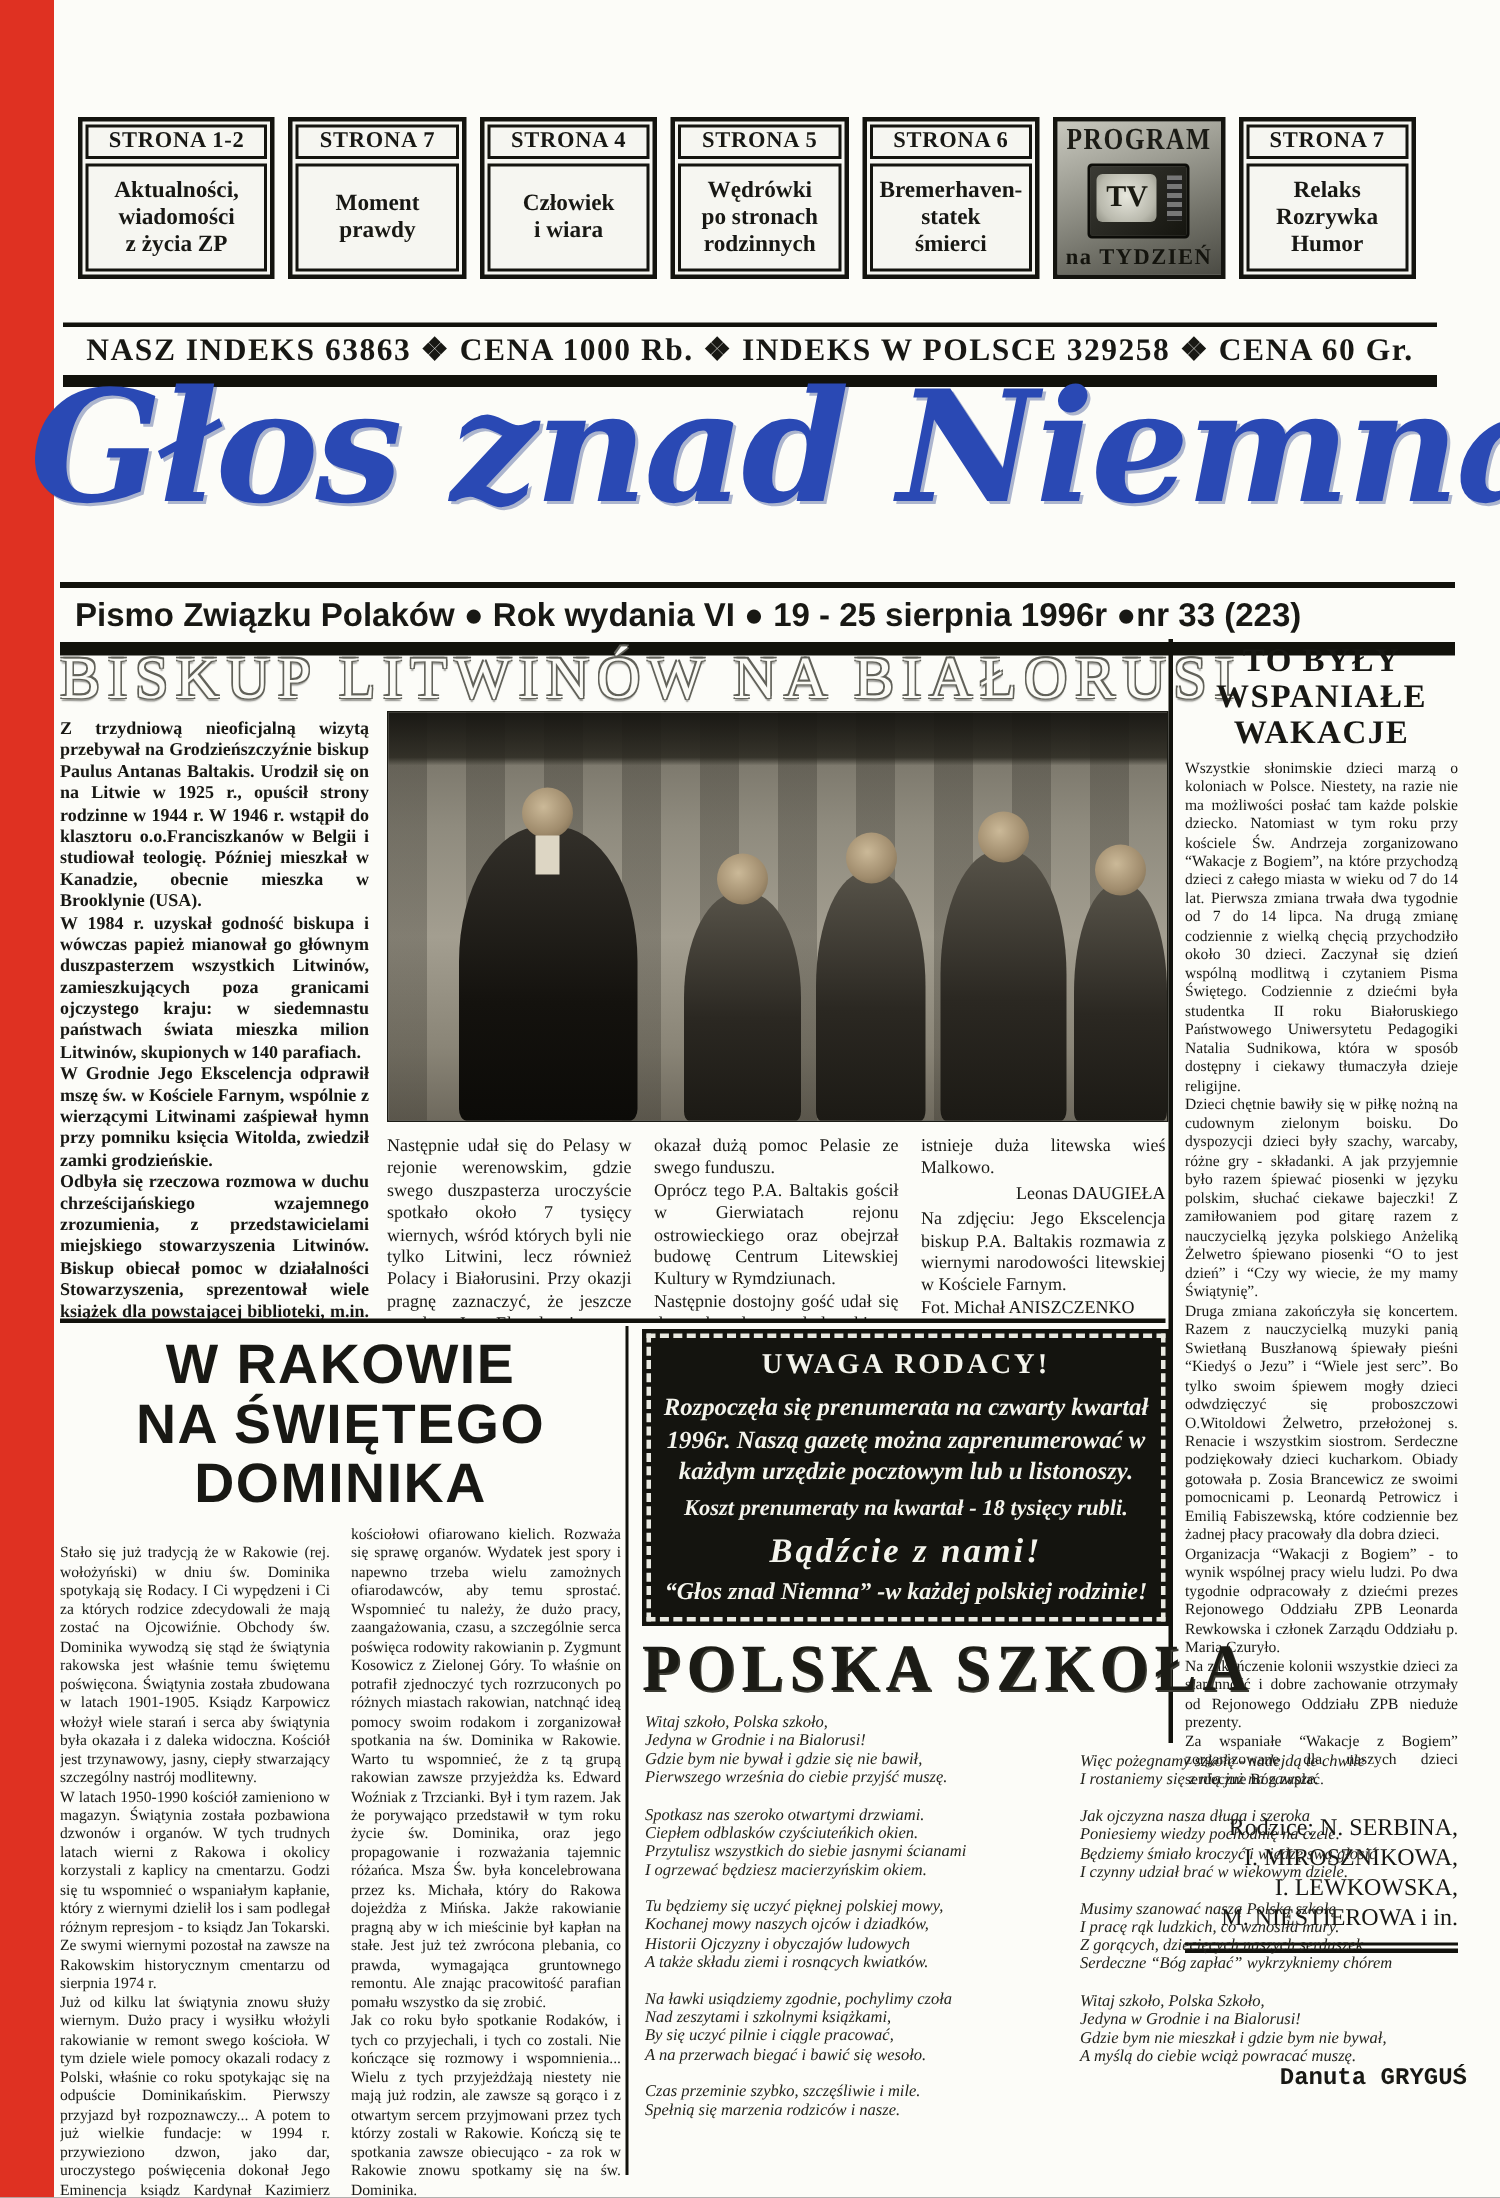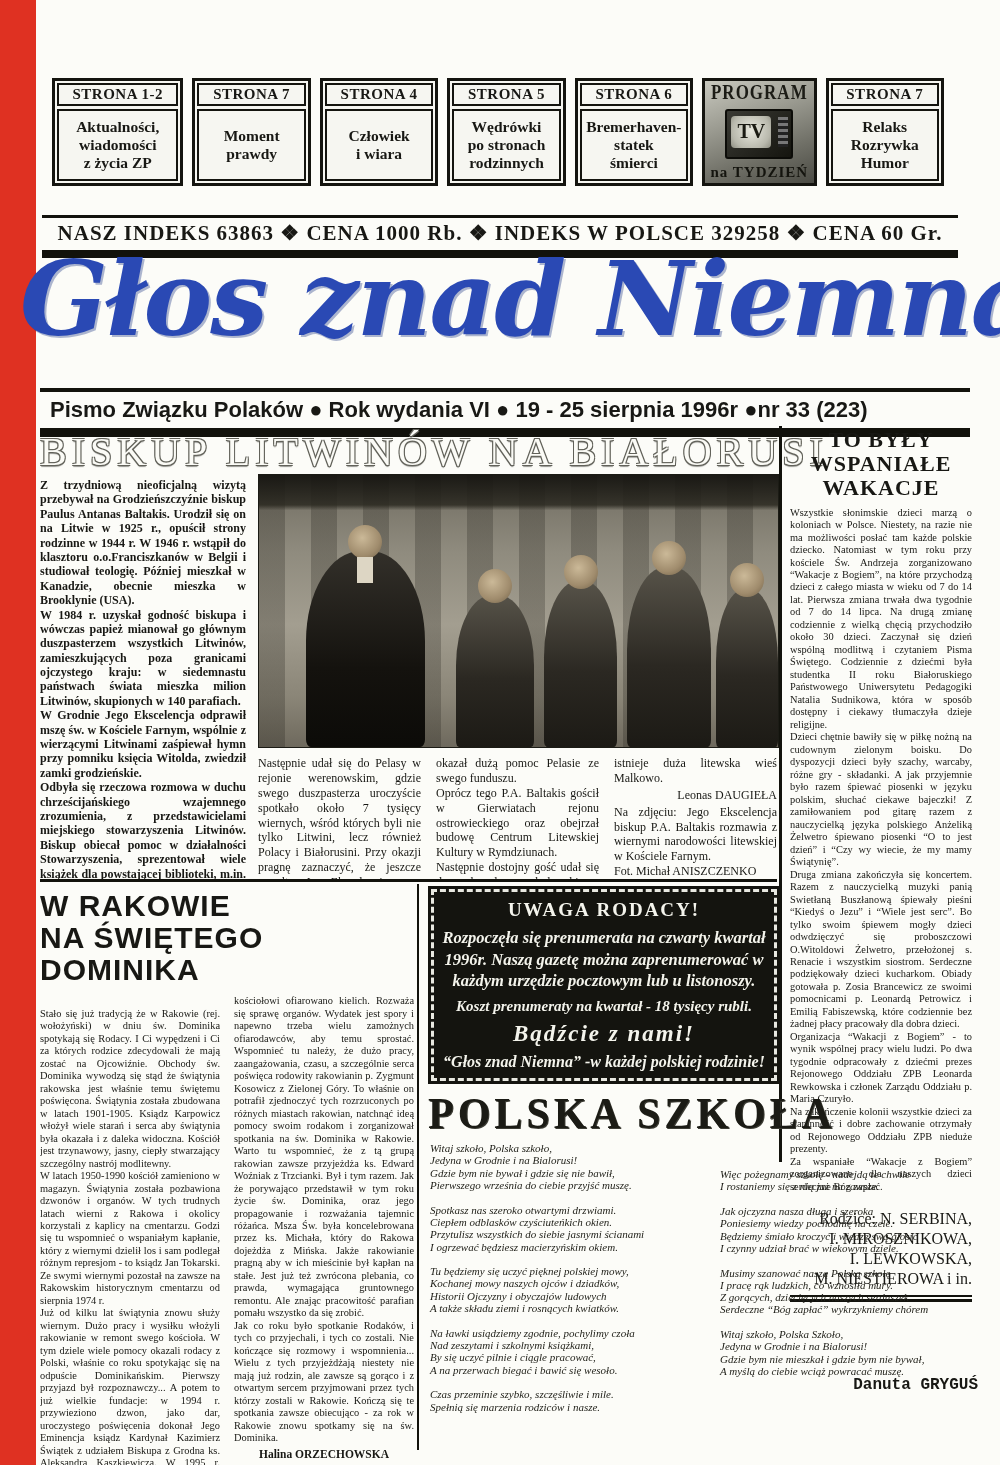--- a/index.html
+++ b/index.html
@@ -107,21 +107,21 @@
   .sidebar-sign { margin-top:16px; font-weight:normal; font-size:16px; line-height:1.25;
     text-align:right; white-space:pre-line; }
   .sidebar-rule { margin-top:6px; border-top:2px solid #12120c;
     border-bottom:3px solid #12120c; height:2px; }
 
   
   .hrule-main { position:absolute; left:40px; top:879px; width:737px; height:3px;
     background:#12120c; }
   .rakow { position:absolute; left:40px; top:890px; width:374px; }
   .rakow-head { font-family:"Liberation Sans", sans-serif; font-weight:bold;
-    font-size:30px; line-height:1.07; white-space:pre-line;
+    font-size:37px; line-height:1.07; text-align:center; white-space:pre-line;
     letter-spacing:1px; }
   .rakow-body { margin-top:9px; column-count:2; column-gap:14px;
     font-size:10.4px; line-height:1.2; text-align:justify; white-space:pre-line;
     height:485px; overflow:hidden; }
   .rakow-sign { font-weight:bold; font-size:11.5px; text-align:center; margin-top:3px; }
   .vrule-rakow { position:absolute; left:417px; top:884px; width:2px; height:566px;
     background:#12120c; }
 
   
   .uwaga { position:absolute; left:428px; top:886px; width:352px; height:198px;

